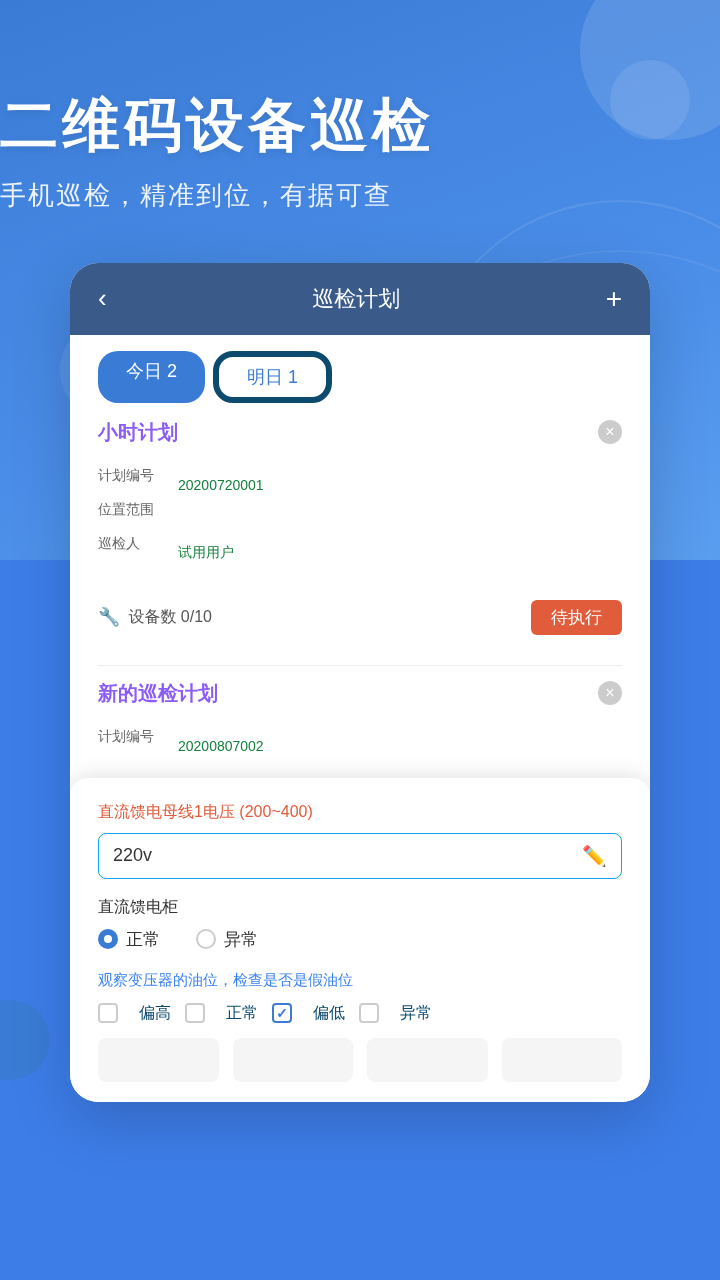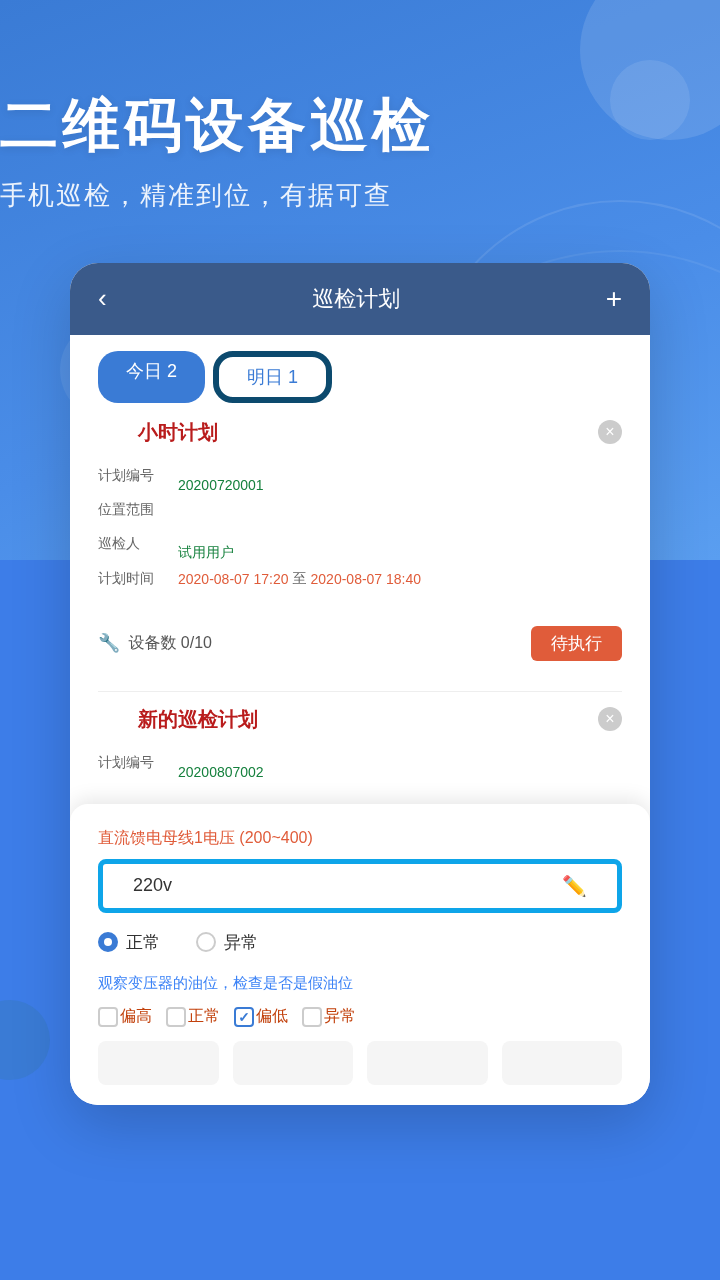--- a/index.html
+++ b/index.html
@@ -151,22 +151,21 @@
     }
     .section-header {
       display: flex;
       justify-content: space-between;
       align-items: center;
       margin-bottom: 14px;
     }
     .section-title {
       font-size: 20px;
       font-weight: 600;
-      color: #b91c1c;
-      margin-left: 40px;
+      color: #8b5cf6;
     }
     .section-close {
       width: 24px; height: 24px;
       border-radius: 50%;
       background: #ccc;
       display: flex; align-items: center; justify-content: center;
       color: #fff;
       font-size: 16px;
       cursor: pointer;
     }
@@ -239,23 +238,23 @@
       font-size: 16px;
       color: #333;
       margin-bottom: 10px;
     }
     .field-label span {
       color: #e05c3a;
     }
     .field-input-row {
       display: flex;
       align-items: center;
-      border: 5px solid #0ea5e9;
+      border: 1px solid #0ea5e9;
       border-radius: 8px;
-      padding: 10px 30px;
+      padding: 10px 14px;
       margin-bottom: 18px;
       background: #fff;
     }
     .field-input-text {
       flex: 1;
       font-size: 18px;
       color: #333;
     }
     .field-edit-icon {
       color: #999;
@@ -306,24 +305,24 @@
       line-height: 1.5;
     }
     .checkbox-row {
       display: flex;
       align-items: center;
       gap: 14px;
       flex-wrap: wrap;
     }
     .checkbox-item {
       display: flex;
-      align-items: center;
-      gap: 2px;
+      align-items: flex-start;
+      gap: 21px;
       font-size: 16px;
-      color: #c2410c;
+      color: #0c4a6e;
     }
     .checkbox-box {
       width: 20px; height: 20px;
       border: 2px solid #ccc;
       border-radius: 4px;
       display: flex; align-items: center; justify-content: center;
       background: #fff;
     }
     .checkbox-box.checked {
       border-color: #3a7bd5;
@@ -404,26 +403,20 @@
         <span class="info-value">20200720001</span>
       </div>
       <div class="info-row">
         <span class="info-label">位置范围</span>
         <span class="info-value"></span>
       </div>
       <div class="info-row">
         <span class="info-label">巡检人</span>
         <span class="info-value">试用用户</span>
       </div>
-      <div class="info-row">
-        <span class="info-label">计划时间</span>
-        <span class="info-value-red">2020-08-07 17:20</span>
-        <span style="color:#666; margin:0 4px;">至</span>
-        <span class="info-value-red">2020-08-07 18:40</span>
-      </div>
     </div>
 
     <div class="device-row">
       <div class="device-info">
         <span class="device-icon">🔧</span>
         <span>设备数 0/10</span>
       </div>
       <div class="status-badge">待执行</div>
     </div>
 
@@ -444,20 +437,21 @@
 
       <div class="field-label">
         <span>直流馈电母线1电压</span>
         <span style="color:#e05c3a;">(200~400)</span>
       </div>
       <div class="field-input-row">
         <span class="field-input-text">220v</span>
         <span class="field-edit-icon">✏️</span>
       </div>
 
+      <div class="radio-group-label">直流馈电柜</div>
       <div class="radio-row">
         <div class="radio-item">
           <div class="radio-circle checked"></div>
           <span>正常</span>
         </div>
         <div class="radio-item">
           <div class="radio-circle"></div>
           <span>异常</span>
         </div>
       </div>

